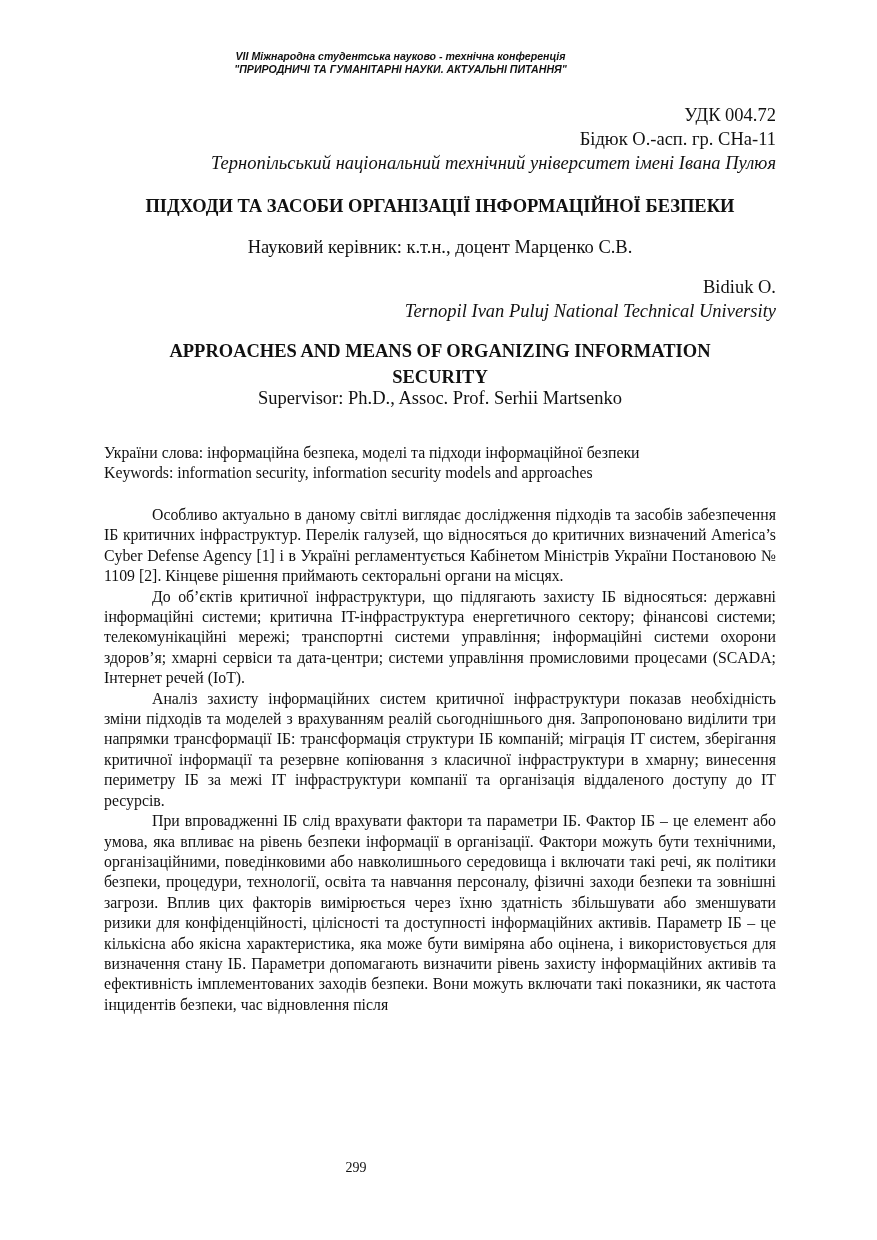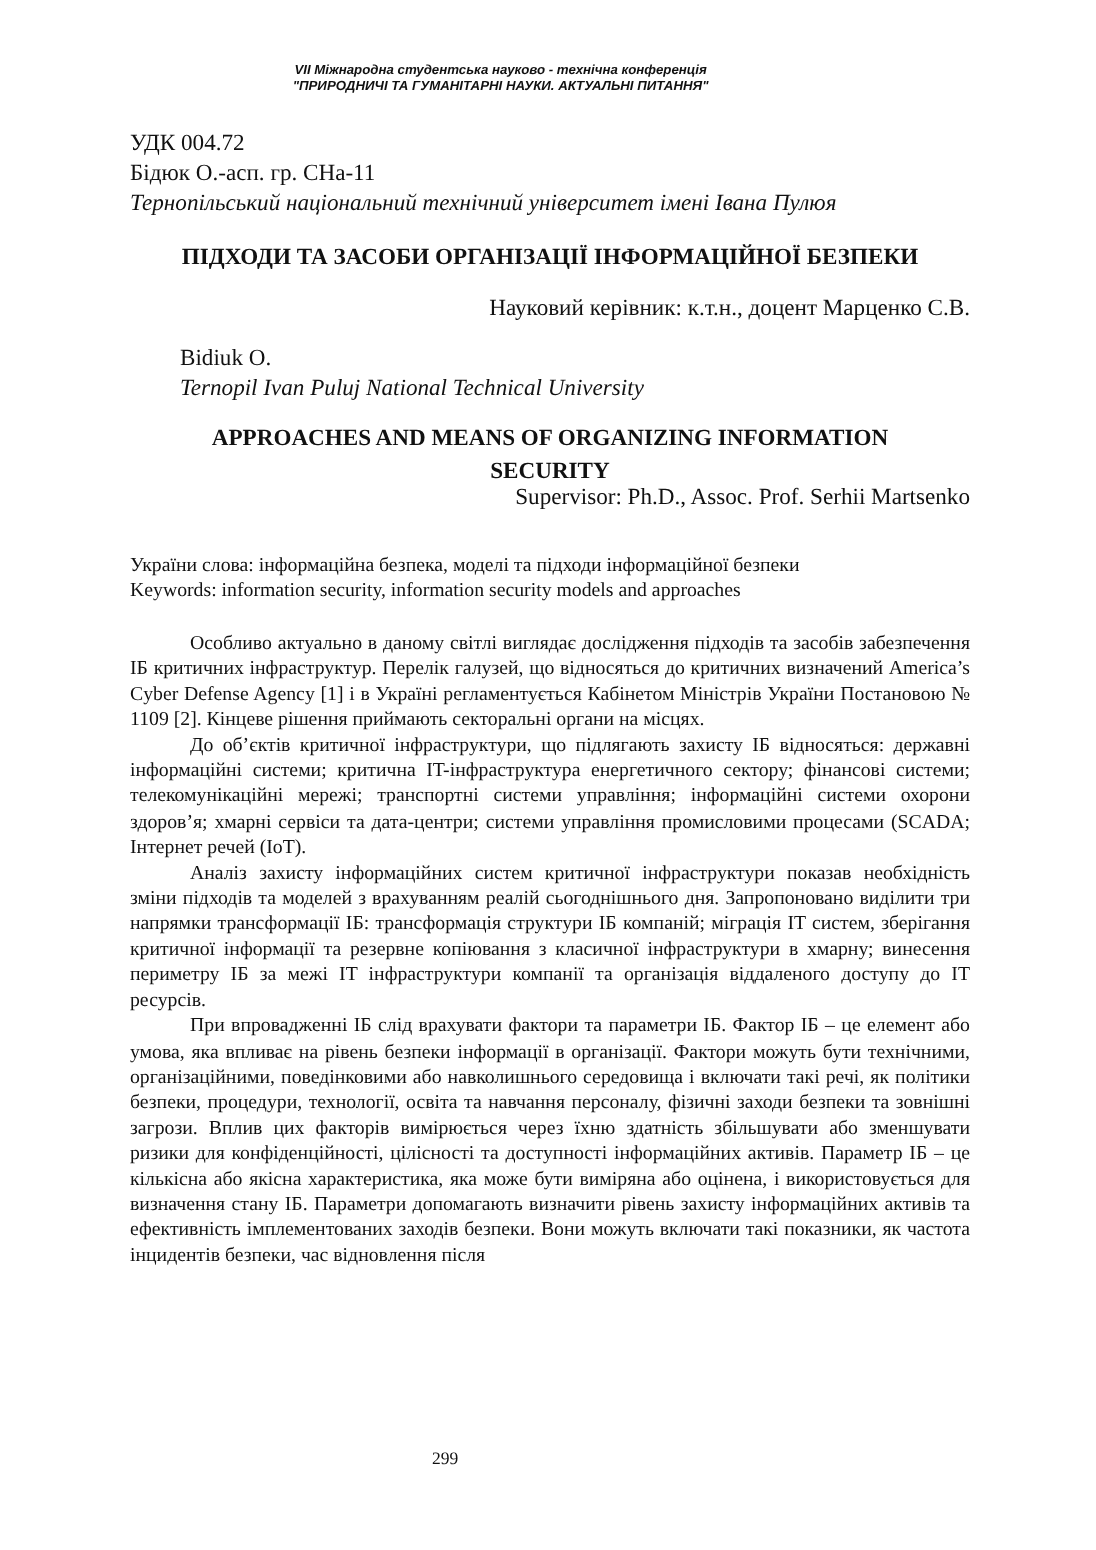--- a/index.html
+++ b/index.html
@@ -4,28 +4,28 @@
   <style>
     html, body { margin: 0; padding: 0; background: #ffffff; }
     body { width: 877px; height: 1240px; position: relative; overflow: hidden; color: #111; }
     .conf-header {
       position: absolute; top: 50px; left: 0; width: 801px; text-align: center;
       font-family: "Liberation Sans", sans-serif; font-style: italic; font-weight: bold;
       font-size: 10.6px; line-height: 13px; color: #111;
     }
     .serif { font-family: "Liberation Serif", serif; }
     .block { position: absolute; left: 104px; width: 672px; }
-    .line18 { font-size: 18.5px; line-height: 24px; }
+    .line18 { font-size: 18.5px; line-height: 24px; text-align: right; }
     .italic { font-style: italic; }
     .title {
       position: absolute; left: 104px; width: 672px; text-align: center;
       font-family: "Liberation Serif", serif; font-weight: bold; font-size: 18.5px; line-height: 26px;
     }
     .centered {
-      position: absolute; left: 104px; width: 672px; text-align: right;
+      position: absolute; left: 104px; width: 672px; text-align: center;
       font-family: "Liberation Serif", serif; font-size: 18.5px; line-height: 24px;
     }
     .kw { font-family: "Liberation Serif", serif; font-size: 15.8px; line-height: 20px; }
     .body-text {
       position: absolute; left: 104px; width: 672px; top: 505px;
       font-family: "Liberation Serif", serif; font-size: 15.8px; line-height: 20.4px;
       text-align: justify;
     }
     .body-text p { margin: 0; text-indent: 48px; }
     .page-number {
@@ -44,21 +44,21 @@
 <div class="block serif line18" style="top:103px;">
   <div>УДК 004.72</div>
   <div>Бідюк О.-асп. гр. СНа-11</div>
   <div class="italic">Тернопільський національний технічний університет імені Івана Пулюя</div>
 </div>
 
 <div class="title" style="top:193px;">ПІДХОДИ ТА ЗАСОБИ ОРГАНІЗАЦІЇ ІНФОРМАЦІЙНОЇ БЕЗПЕКИ</div>
 
 <div class="centered" style="top:235px;">Науковий керівник: к.т.н., доцент Марценко С.В.</div>
 
-<div class="block serif line18" style="top:275px;margin-left:40px;">
+<div class="block serif line18" style="top:275px;">
   <div>Bidiuk O.</div>
   <div class="italic">Ternopil Ivan Puluj National Technical University</div>
 </div>
 
 <div class="title" style="top:338px;">
   <div>APPROACHES AND MEANS OF ORGANIZING INFORMATION</div>
   <div>SECURITY</div>
 </div>
 
 <div class="centered" style="top:386px;">Supervisor: Ph.D., Assoc. Prof. Serhii Martsenko</div>

